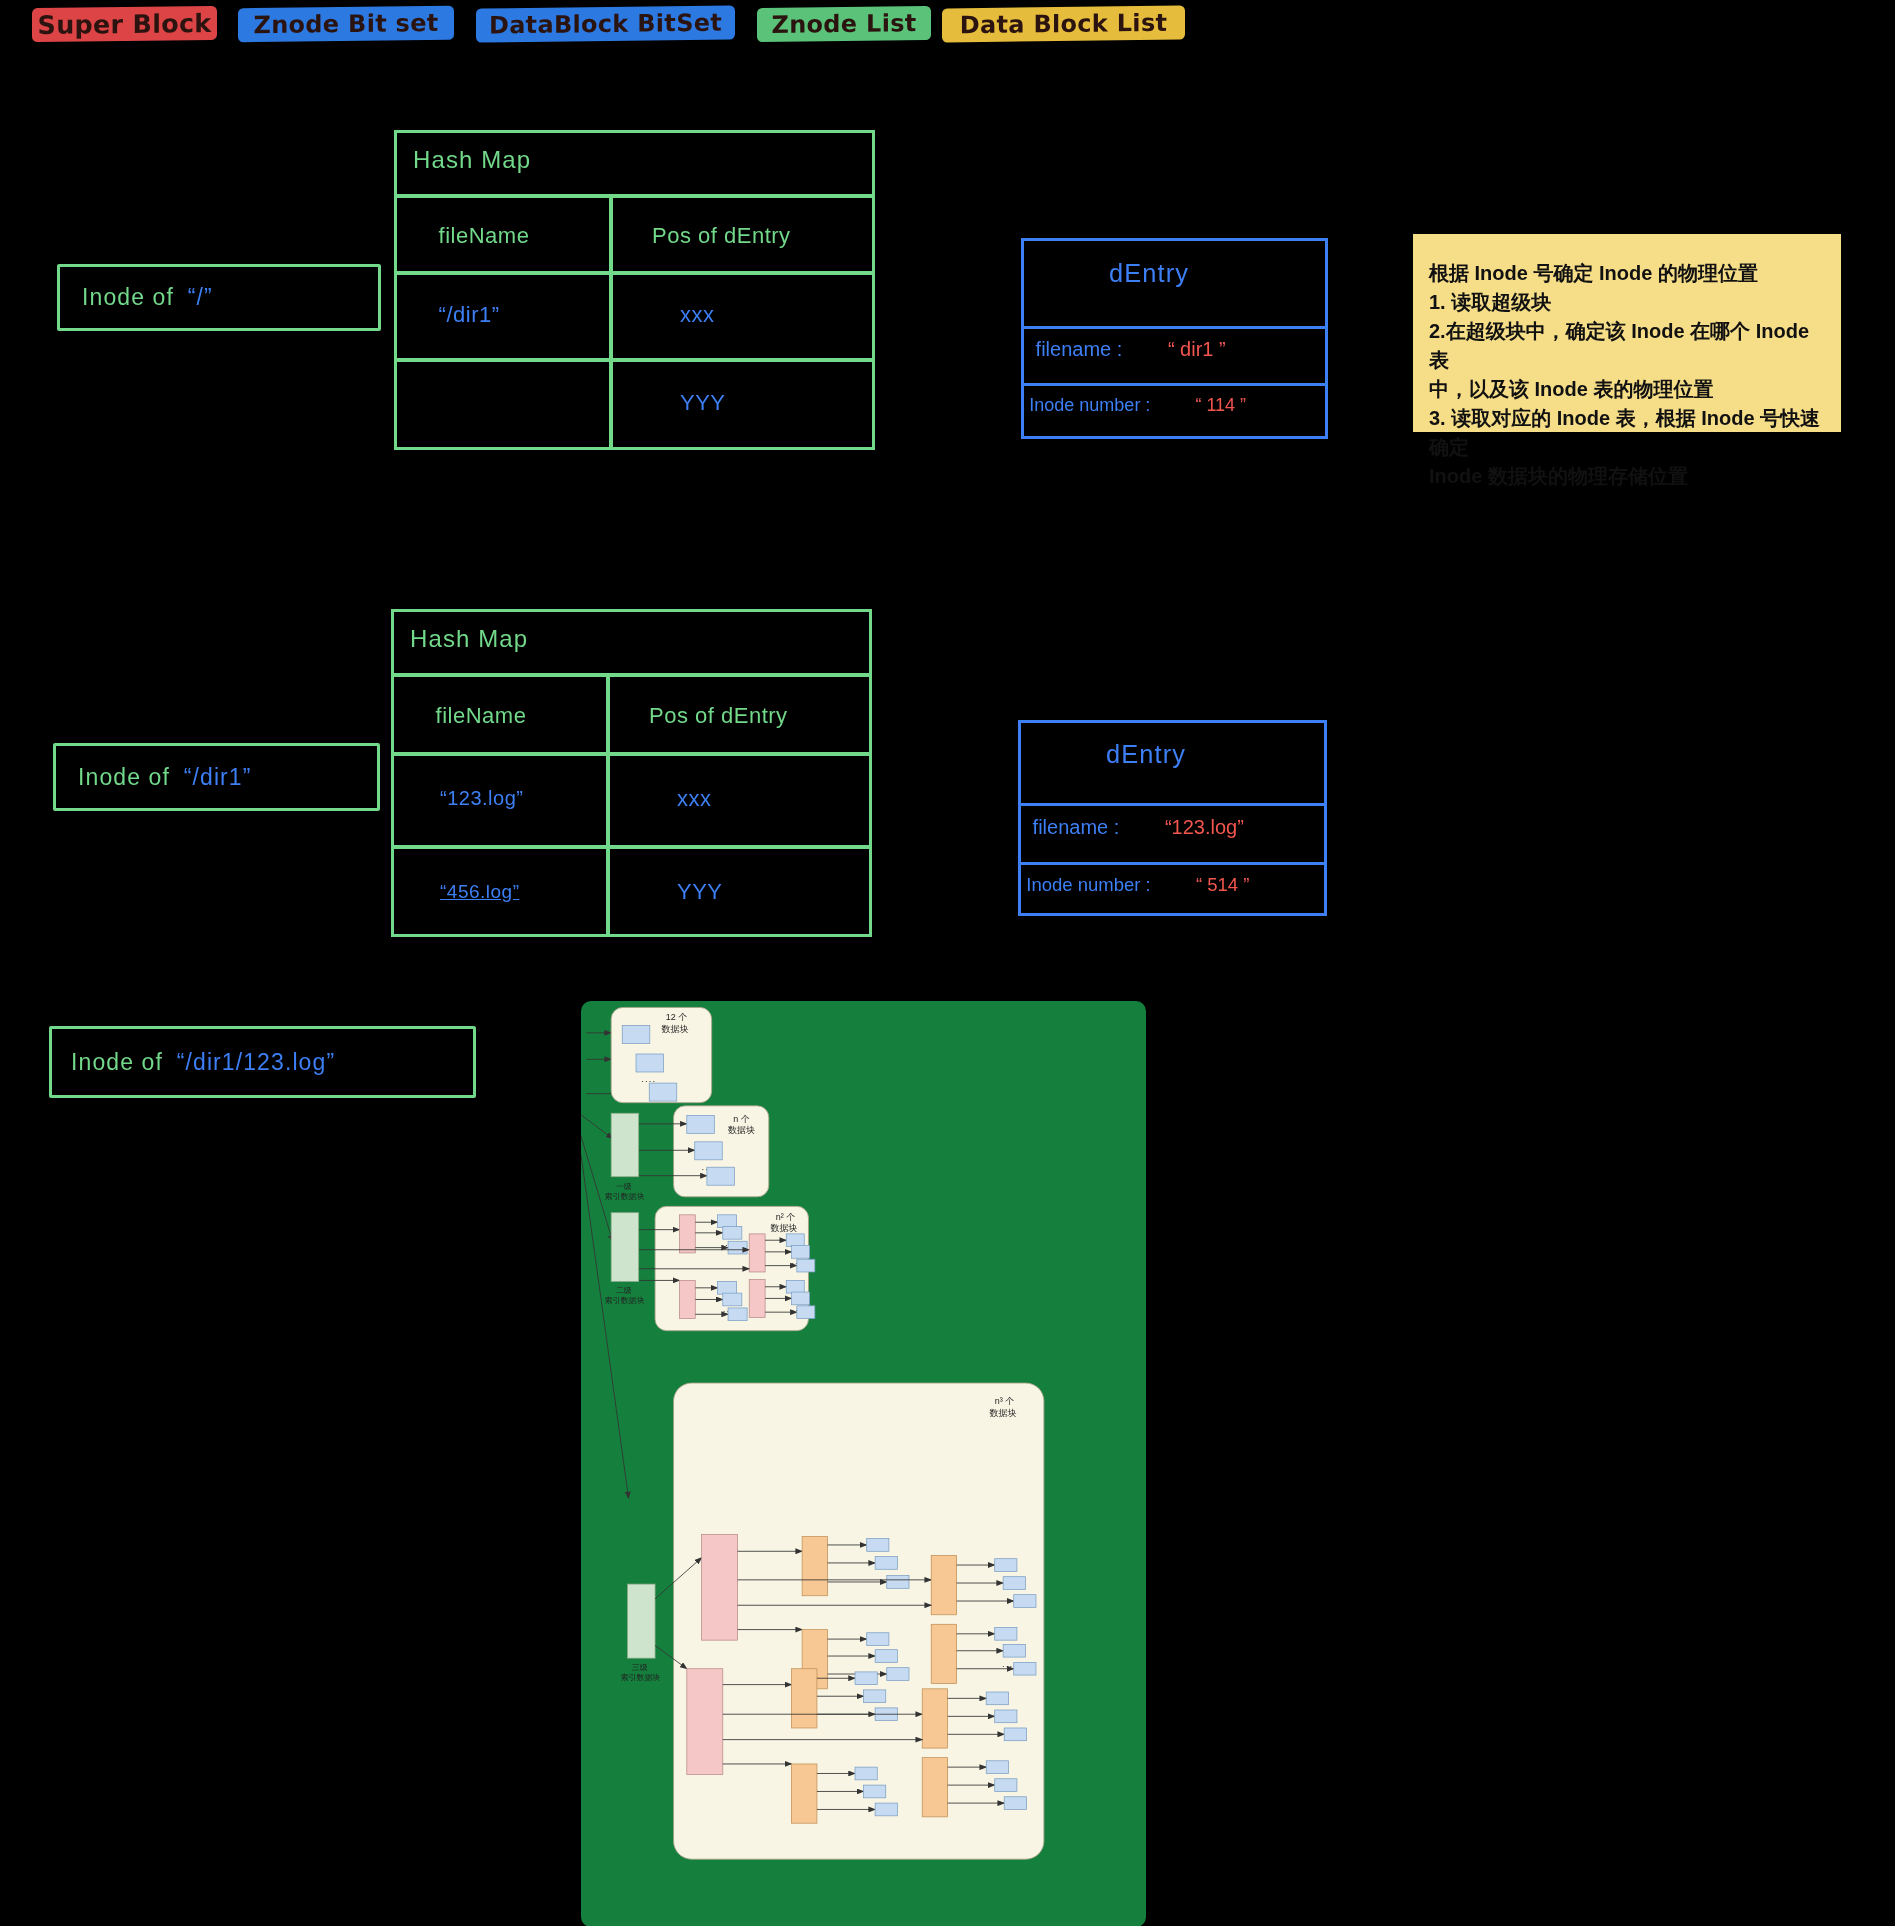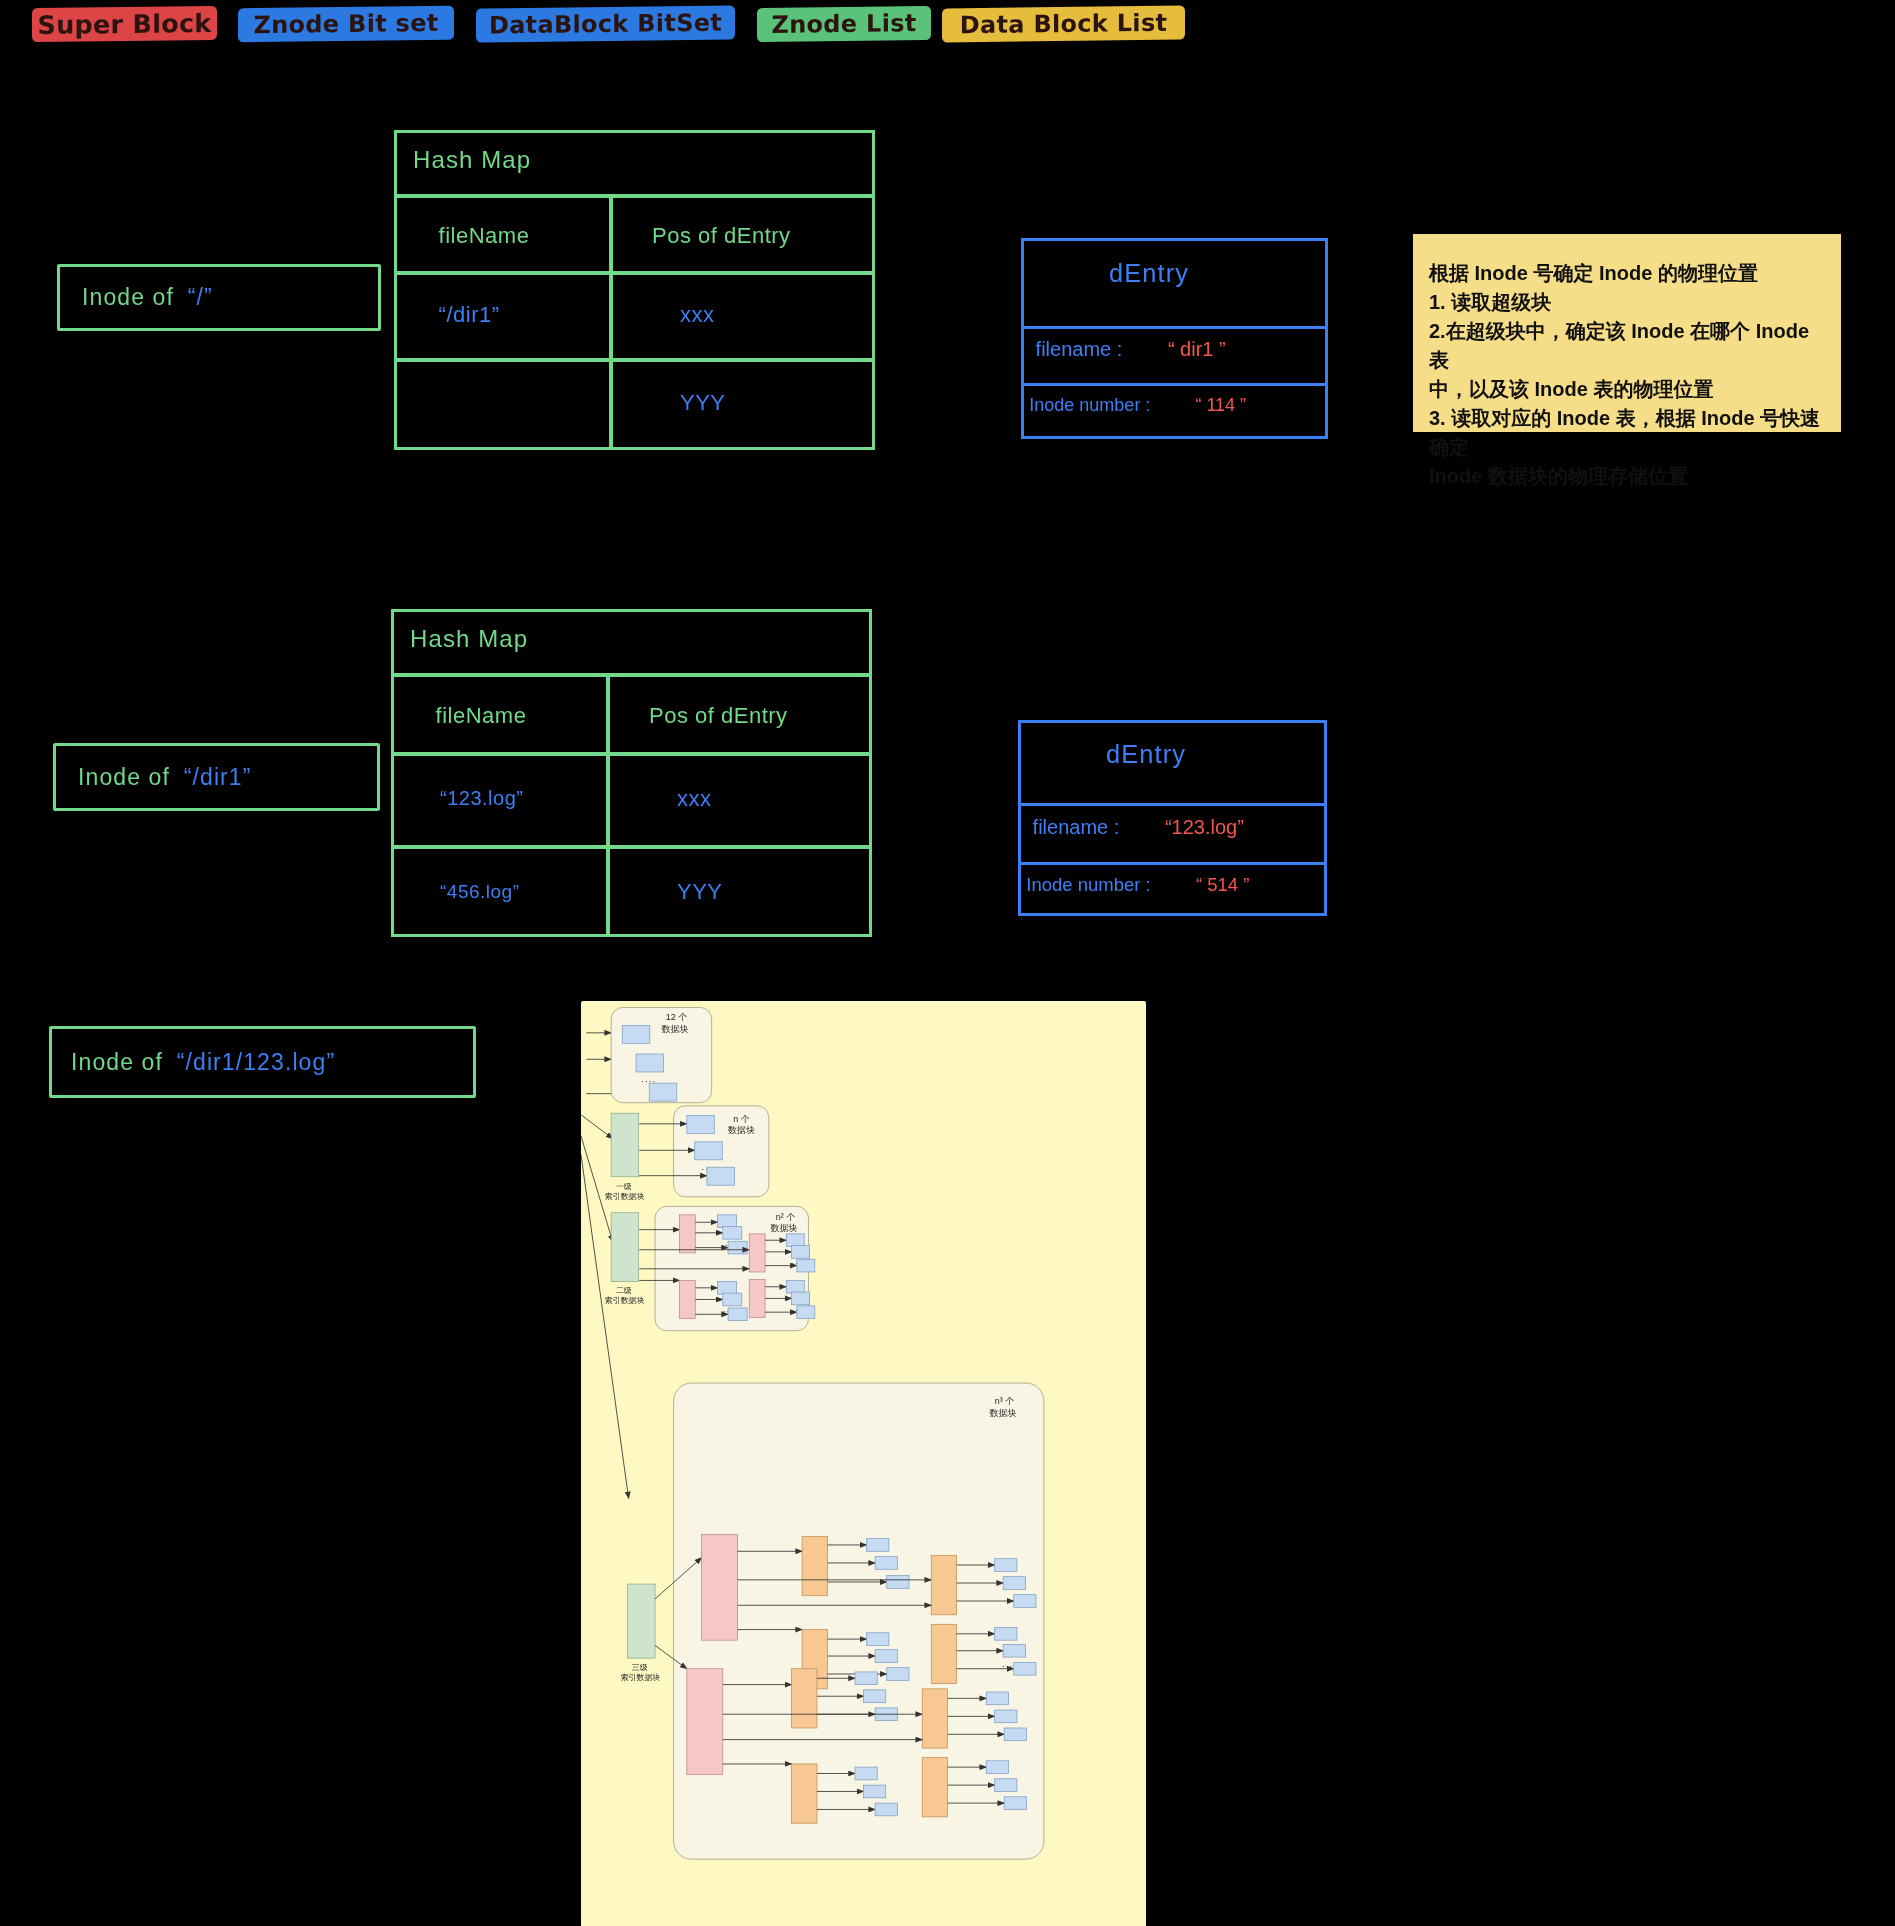--- a/index.html
+++ b/index.html
@@ -49,21 +49,21 @@
   .de .row em{font-style:normal;color:#f2564f;margin-left:40px;}
 
   
   #note{position:absolute;background:#f6dd87;color:#111;
         padding:25px 16px;box-sizing:border-box;
         font-family:"Liberation Sans","DejaVu Sans",sans-serif;
         font-weight:700;font-size:20px;line-height:1.45;}
   #note div{white-space:pre-wrap;}
 
   
-  #panel{position:absolute;background:#fef9c3;border-radius:2px;overflow:hidden;}
+  #panel{position:absolute;background:#15803d;border-radius:10px;overflow:hidden;}
   #panel svg{display:block;}
 </style>
 </head>
 <body>
 
 <div id="banner">
   <div class="chip red" style="left:37px;top:4.2px;width:175px;height:40px;font-size:25.4px;">
     <span>Super Block</span>
   </div>
   <div class="chip blue" style="left:243px;top:4.2px;width:206px;height:40px;font-size:24px;">
@@ -129,21 +129,21 @@
 <div class="hm" style="left:391px;top:609px;width:481px;height:328px;">
   <div class="title">Hash Map</div>
   <div class="hr" style="top:61px;"></div>
   <div class="hr" style="top:140px;"></div>
   <div class="hr" style="top:233px;"></div>
   <div class="vr" style="left:212px;top:61px;"></div>
   <div class="cell hdr" style="left:11.6px;top:69px;width:201px;height:70px;">fileName</div>
   <div class="cell hdr" style="left:225px;top:69px;width:249px;height:70px;">Pos of dEntry</div>
   <div class="cell val" style="left:16px;top:143px;width:201px;height:87px;font-size:20px;">“123.log”</div>
   <div class="cell val" style="left:253px;top:143px;width:212px;height:87px;">xxx</div>
-  <div class="cell val" style="left:16px;top:237px;width:201px;height:85px;font-size:19px;">“456.log”</div>
+  <div class="cell val" style="left:16px;top:237px;width:201px;height:85px;font-size:19px;text-decoration:underline;">“456.log”</div>
   <div class="cell val" style="left:253px;top:237px;width:212px;height:85px;">YYY</div>
 </div>
 
 <div class="de" style="left:1018px;top:720px;width:309px;height:196px;">
   <div class="t" style="left:85px;top:17px;">dEntry</div>
   <div class="hr" style="top:80px;"></div>
   <div class="hr" style="top:139px;"></div>
   <div class="row" style="left:11.6px;top:93px;">
     <span>filename :</span>
     <em>“123.log”</em>

